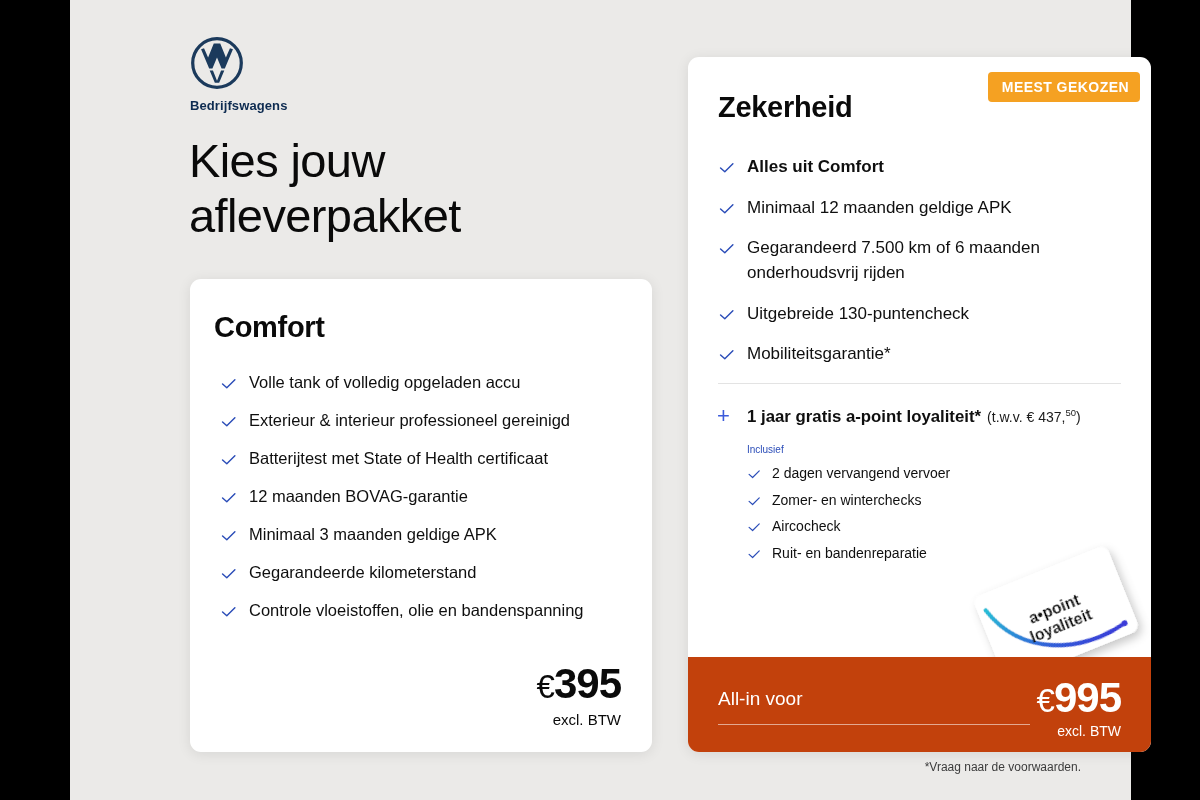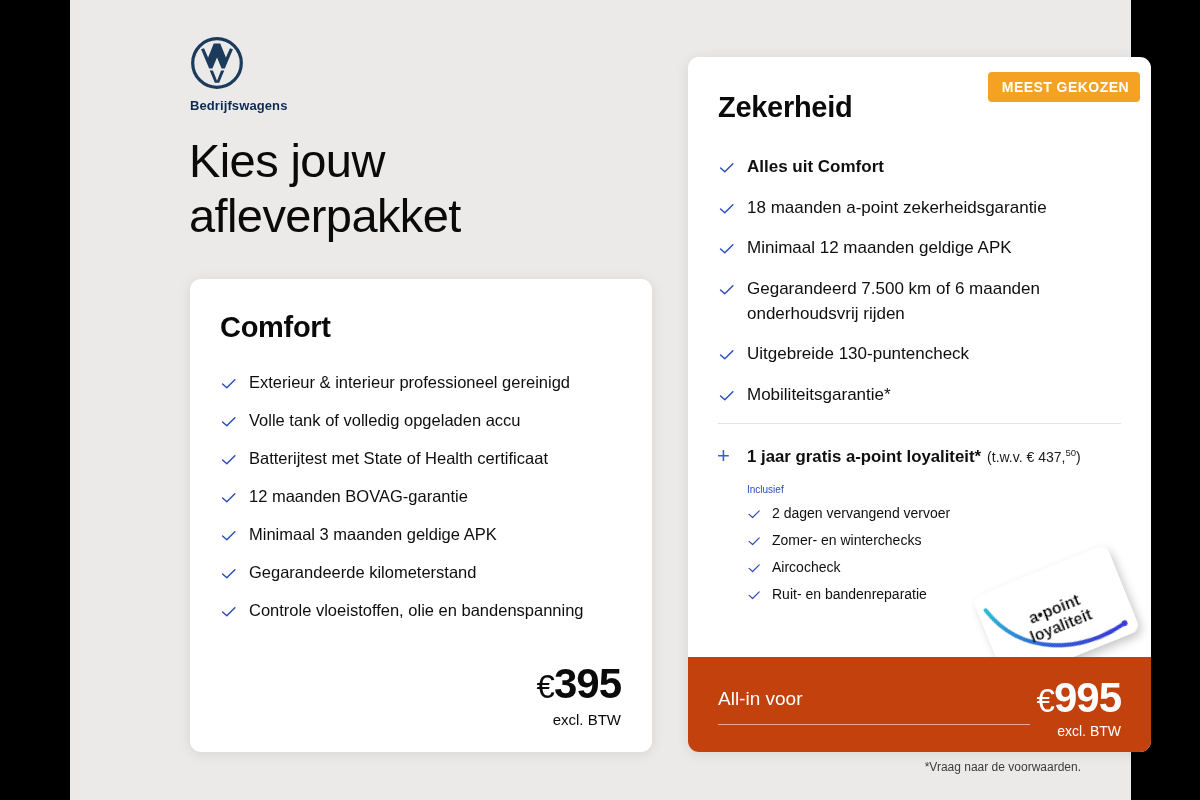--- a/index.html
+++ b/index.html
@@ -52,21 +52,21 @@
     border-radius: 11px;
     box-shadow: 0 2px 14px rgba(0,0,0,.09);
   }
   #comfort-card { left: 120px; top: 279px; width: 462px; height: 473px; }
   #zekerheid-card { left: 618px; top: 57px; width: 463px; height: 695px; }
 
   .card-title {
     font-size: 29px; font-weight: bold; color: #0a0a0a;
     letter-spacing: -.3px;
   }
-  #comfort-card .card-title { margin: 32px 0 0 30px; }
+  #comfort-card .card-title { margin: 32px 0 0 24px; }
   #zekerheid-card .card-title { margin: 34px 0 0 30px; }
 
   
   ul.features { list-style: none; }
   #comfort-features { margin: 27px 30px 0 30px; }
   #zekerheid-features { margin: 31px 28px 0 30px; }
 
   ul.features li {
     position: relative;
     padding-left: 29px;
@@ -195,26 +195,26 @@
 
     <h1 id="page-title">Kies jouw<br>afleverpakket</h1>
 
     <div class="card" id="comfort-card">
       <div class="card-title">Comfort</div>
       <ul class="features" id="comfort-features">
           <li><span class="tick">
               <svg viewBox="0 0 20 20">
                 <path d="M3 10.5 L8 15 L17.5 5.5" fill="none" stroke="#2b4db8" stroke-width="1.7" stroke-linecap="round" stroke-linejoin="round"></path>
               </svg>
+            </span><span>Volle tank of volledig opgeladen accu</span></li>
+          <li><span class="tick">
+              <svg viewBox="0 0 20 20">
+                <path d="M3 10.5 L8 15 L17.5 5.5" fill="none" stroke="#2b4db8" stroke-width="1.7" stroke-linecap="round" stroke-linejoin="round"></path>
+              </svg>
             </span><span>Exterieur &amp; interieur professioneel gereinigd</span></li>
-          <li><span class="tick">
-              <svg viewBox="0 0 20 20">
-                <path d="M3 10.5 L8 15 L17.5 5.5" fill="none" stroke="#2b4db8" stroke-width="1.7" stroke-linecap="round" stroke-linejoin="round"></path>
-              </svg>
-            </span><span>Volle tank of volledig opgeladen accu</span></li>
           <li><span class="tick">
               <svg viewBox="0 0 20 20">
                 <path d="M3 10.5 L8 15 L17.5 5.5" fill="none" stroke="#2b4db8" stroke-width="1.7" stroke-linecap="round" stroke-linejoin="round"></path>
               </svg>
             </span><span>Batterijtest met State of Health certificaat</span></li>
           <li><span class="tick">
               <svg viewBox="0 0 20 20">
                 <path d="M3 10.5 L8 15 L17.5 5.5" fill="none" stroke="#2b4db8" stroke-width="1.7" stroke-linecap="round" stroke-linejoin="round"></path>
               </svg>
             </span><span>12 maanden BOVAG-garantie</span></li>
@@ -246,25 +246,20 @@
     <div class="card" id="zekerheid-card">
       <div id="badge">MEEST GEKOZEN</div>
       <div class="card-title">Zekerheid</div>
 
       <ul class="features" id="zekerheid-features">
           <li class="bold"><span class="tick">
               <svg viewBox="0 0 20 20">
                 <path d="M3 10.5 L8 15 L17.5 5.5" fill="none" stroke="#2b4db8" stroke-width="1.7" stroke-linecap="round" stroke-linejoin="round"></path>
               </svg>
             </span><span>Alles uit Comfort</span></li>
-          <li><span class="tick">
-              <svg viewBox="0 0 20 20">
-                <path d="M3 10.5 L8 15 L17.5 5.5" fill="none" stroke="#2b4db8" stroke-width="1.7" stroke-linecap="round" stroke-linejoin="round"></path>
-              </svg>
-            </span><span>18 maanden a-point zekerheidsgarantie</span></li>
           <li><span class="tick">
               <svg viewBox="0 0 20 20">
                 <path d="M3 10.5 L8 15 L17.5 5.5" fill="none" stroke="#2b4db8" stroke-width="1.7" stroke-linecap="round" stroke-linejoin="round"></path>
               </svg>
             </span><span>Minimaal 12 maanden geldige APK</span></li>
           <li><span class="tick">
               <svg viewBox="0 0 20 20">
                 <path d="M3 10.5 L8 15 L17.5 5.5" fill="none" stroke="#2b4db8" stroke-width="1.7" stroke-linecap="round" stroke-linejoin="round"></path>
               </svg>
             </span><span>Gegarandeerd 7.500 km of 6 maanden onderhoudsvrij rijden</span></li>

